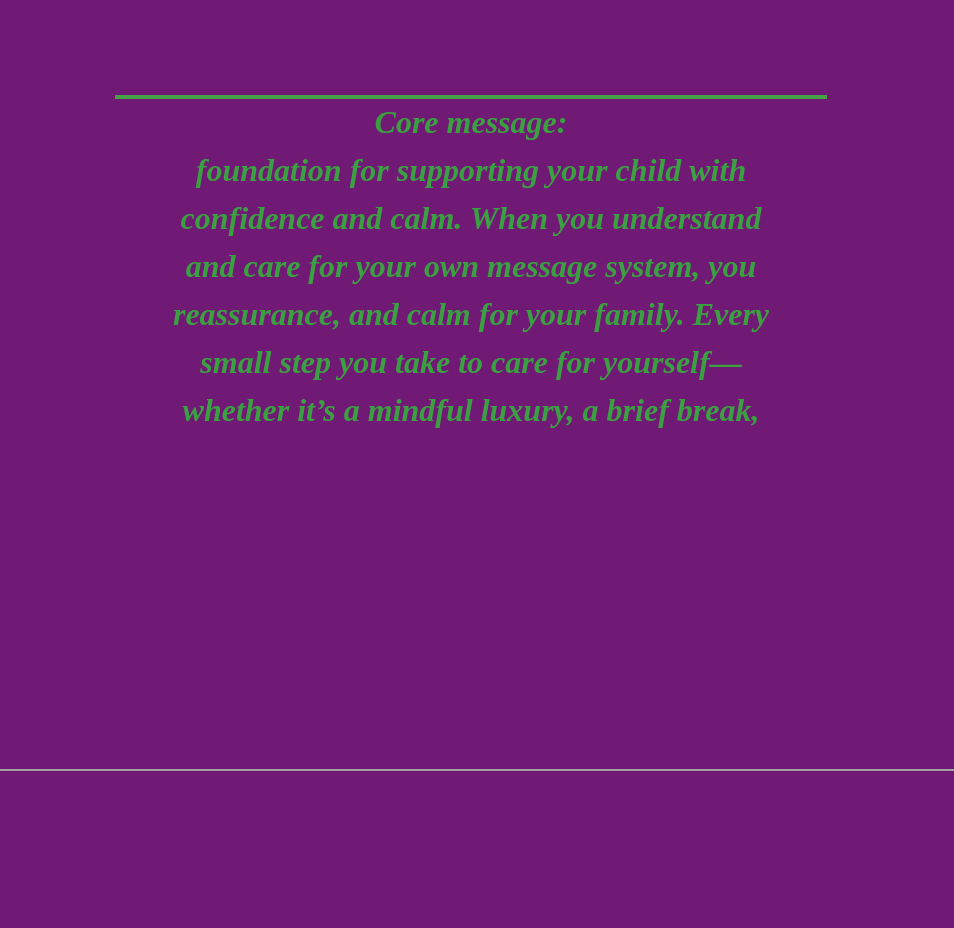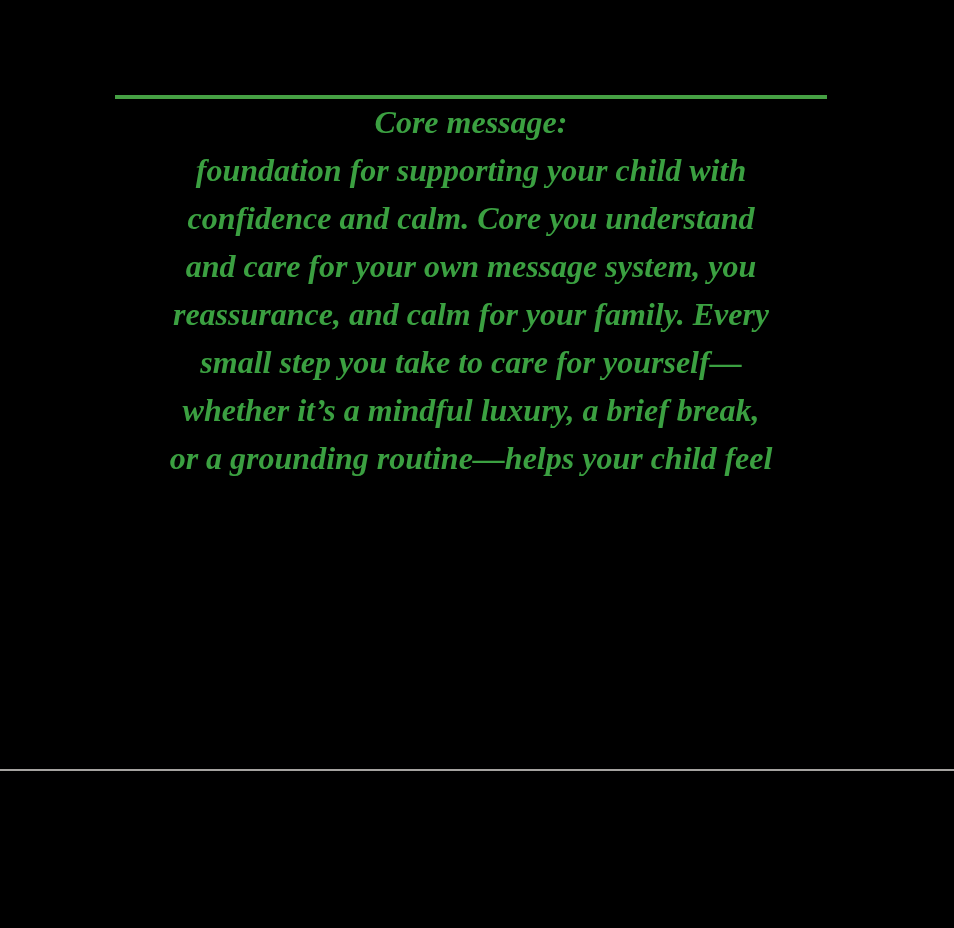--- a/index.html
+++ b/index.html
@@ -10,21 +10,21 @@
   body {
     width: 954px;
     height: 928px;
     position: relative;
     overflow: hidden;
     font-family: "Liberation Serif", serif;
   }
   .page {
     position: absolute;
     inset: 0;
-    background: #000000;
+    background: #701a75;
   }
   .green-rule {
     position: absolute;
     left: 115px;
     top: 95px;
     width: 712px;
     height: 4px;
     background: var(--rule-color, #46a044);
   }
   .message {
@@ -56,22 +56,21 @@
 </style>
 </head>
 <body>
 
 <div class="page">
   <div class="green-rule"></div>
   <div class="message">
     <div class="msg-line">Core message:</div>
     <div>
         <div class="msg-line">foundation for supporting your child with</div>
-        <div class="msg-line">confidence and calm. Core you understand</div>
+        <div class="msg-line">confidence and calm. When you understand</div>
         <div class="msg-line">and care for your own message system, you</div>
         <div class="msg-line">reassurance, and calm for your family. Every</div>
         <div class="msg-line">small step you take to care for yourself—</div>
         <div class="msg-line">whether it’s a mindful luxury, a brief break,</div>
-        <div class="msg-line">or a grounding routine—helps your child feel</div>
       </div>
   </div>
   <hr class="gray-rule">
 </div>
 
 </body></html>

